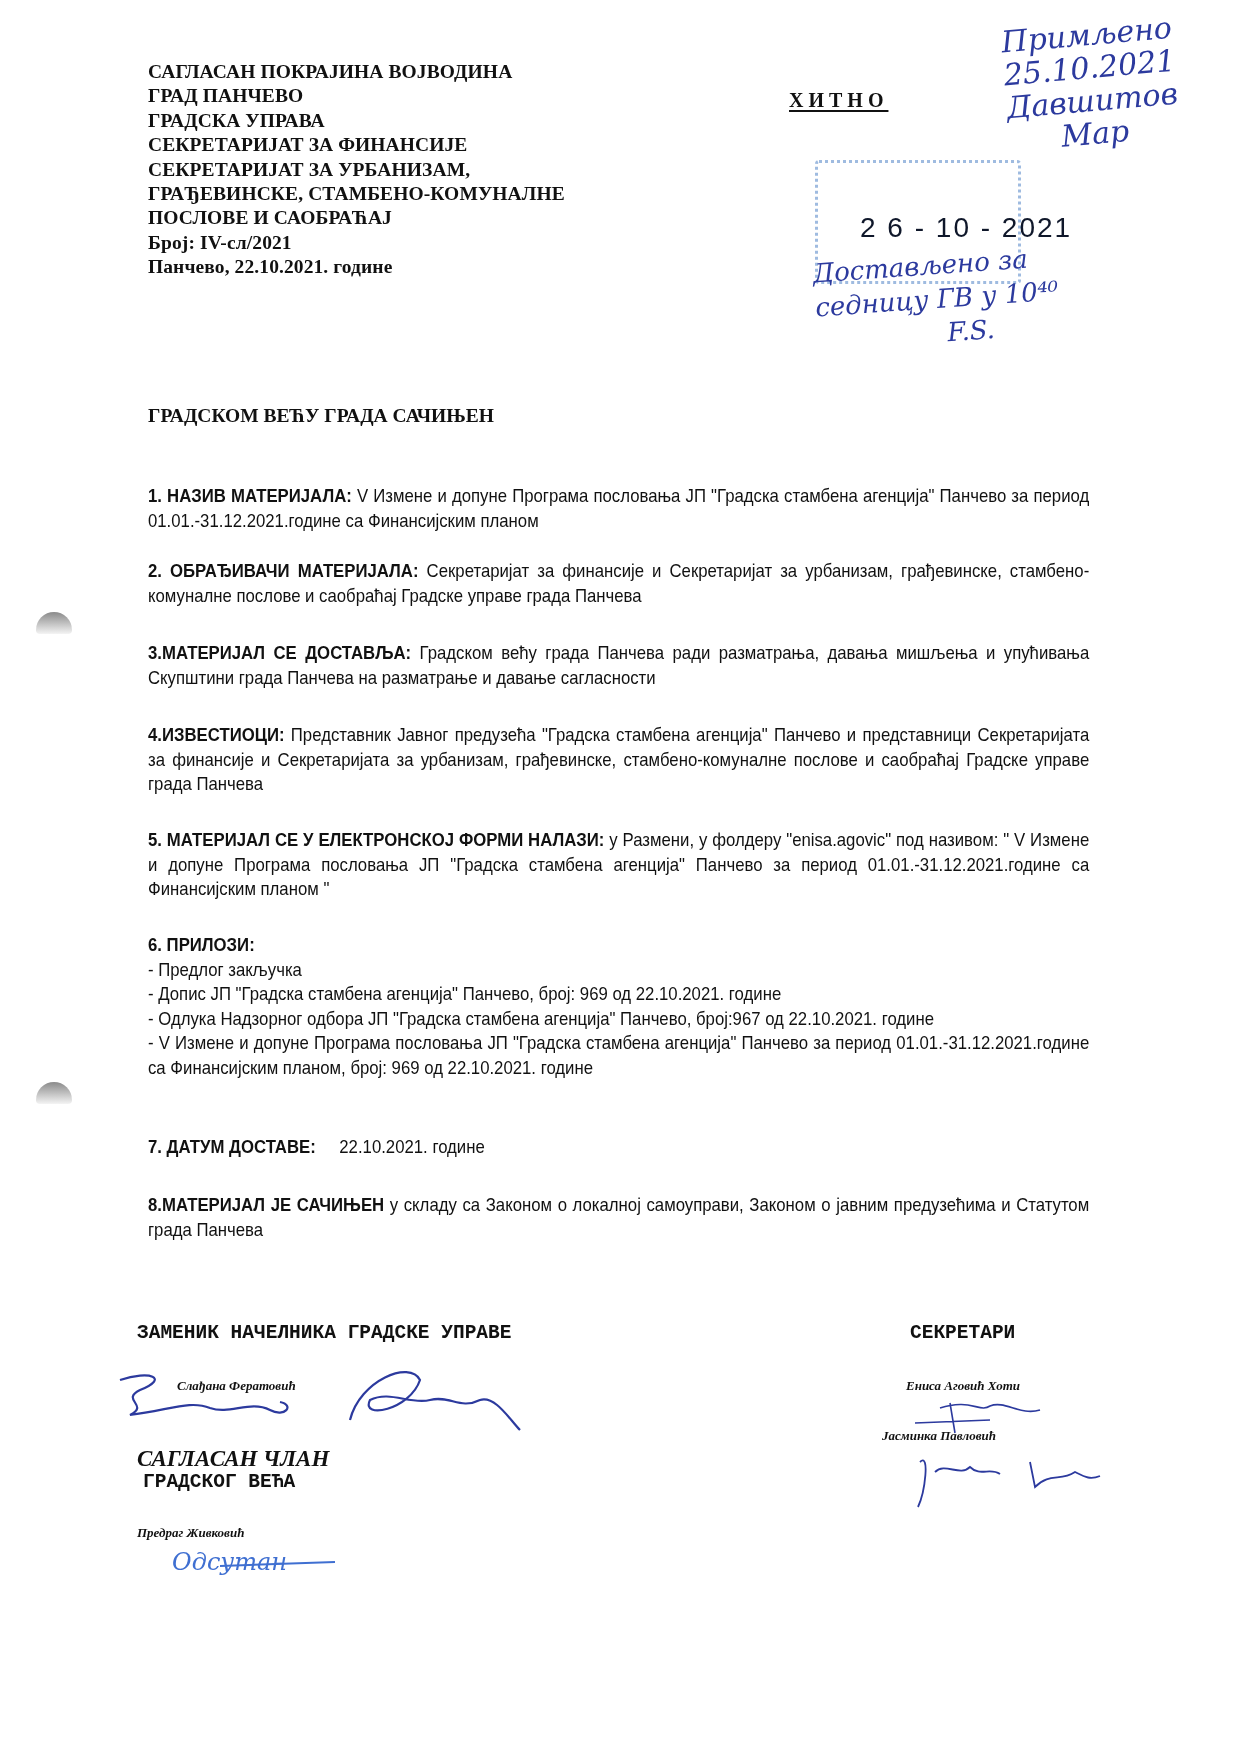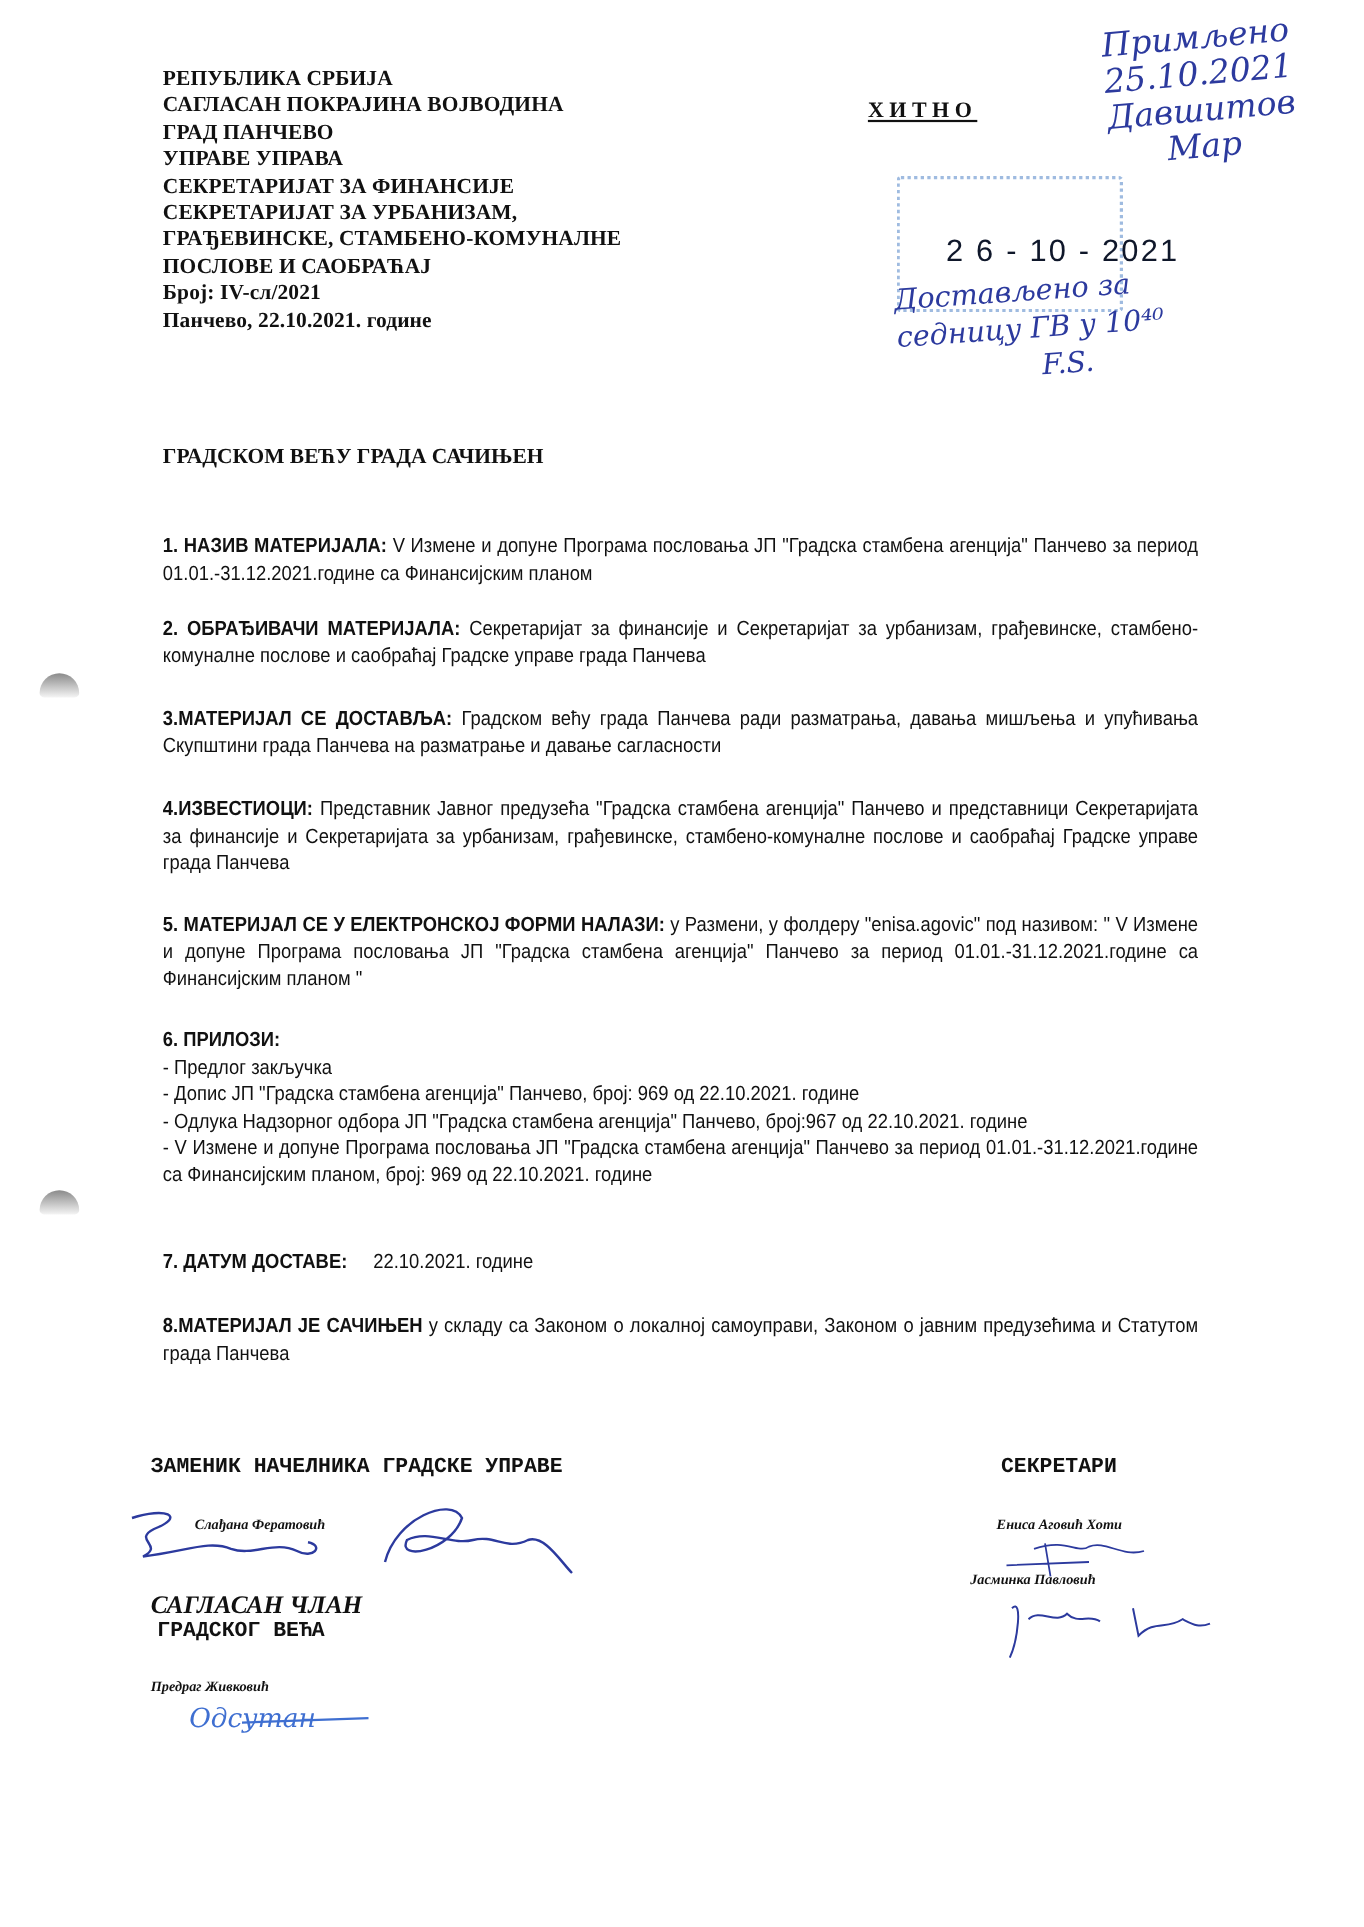--- a/index.html
+++ b/index.html
@@ -20,24 +20,23 @@
   .punch { left: 36px; width: 36px; height: 22px; border-radius: 18px 18px 4px 4px; background: linear-gradient(#8a8a8a, #f4f4f4); }
   svg.sig { position: absolute; overflow: visible; }
 </style>
 </head>
 <body>
 
 <div class="abs punch" style="top:612px;"></div>
 <div class="abs punch" style="top:1082px;"></div>
 
 <div class="abs hdr">
-  <div>РЕПУБЛИКА СРБИЈА</div>
   <div>САГЛАСАН ПОКРАЈИНА ВОЈВОДИНА</div>
   <div>ГРАД ПАНЧЕВО</div>
-  <div>УПРАВЕ УПРАВА</div>
+  <div>ГРАДСКА УПРАВА</div>
   <div>СЕКРЕТАРИЈАТ ЗА ФИНАНСИЈЕ</div>
   <div>СЕКРЕТАРИЈАТ ЗА УРБАНИЗАМ,</div>
   <div>ГРАЂЕВИНСКЕ, СТАМБЕНО-КОМУНАЛНЕ</div>
   <div>ПОСЛОВЕ И САОБРАЋАЈ</div>
   <div>Број: IV-сл/2021</div>
   <div>Панчево, 22.10.2021. године</div>
 </div>
 
 <div class="abs urgent">ХИТНО</div>
 

